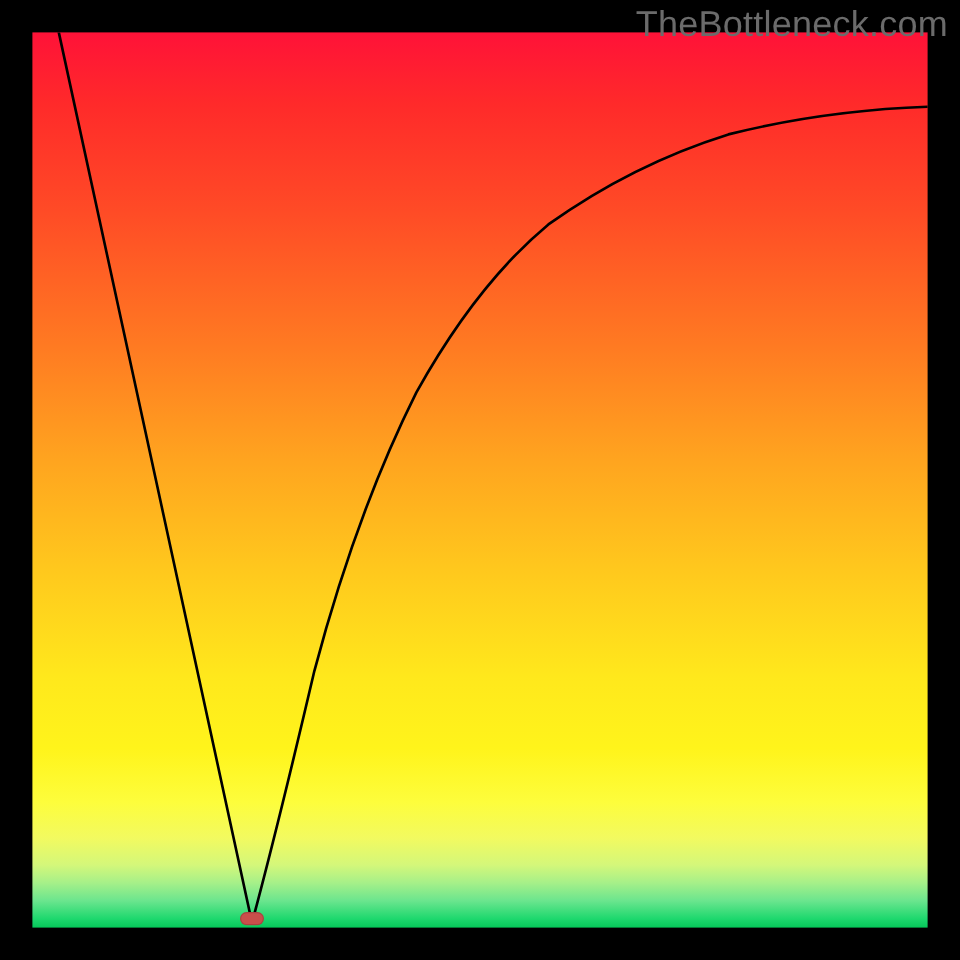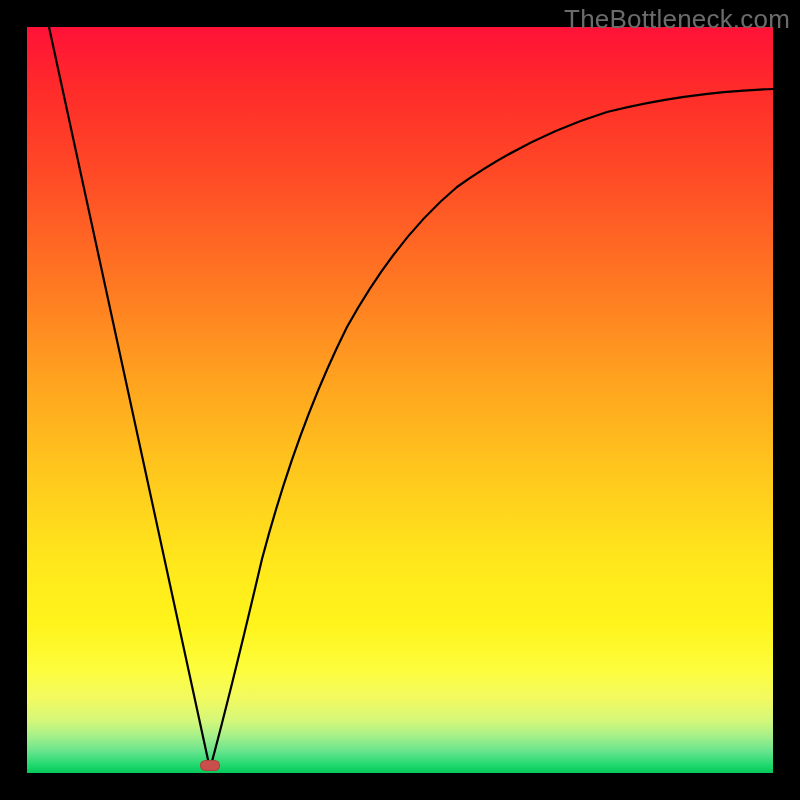--- a/index.html
+++ b/index.html
@@ -56,21 +56,21 @@
     height: 11px;
     background: #c94f4b;
     border-radius: 6px;
     box-shadow: 0 0 0 1px rgba(0,0,0,0.15) inset;
   }
   .watermark {
     position: absolute;
     top: 4px;
     right: 10px;
     color: #6b6b6b;
-    font-size: 26px;
+    font-size: 30px;
     letter-spacing: 0.2px;
     font-weight: 500;
   }
 </style>
 </head>
 <body>
 
 <div class="frame">
 
   <div class="plot-area">

